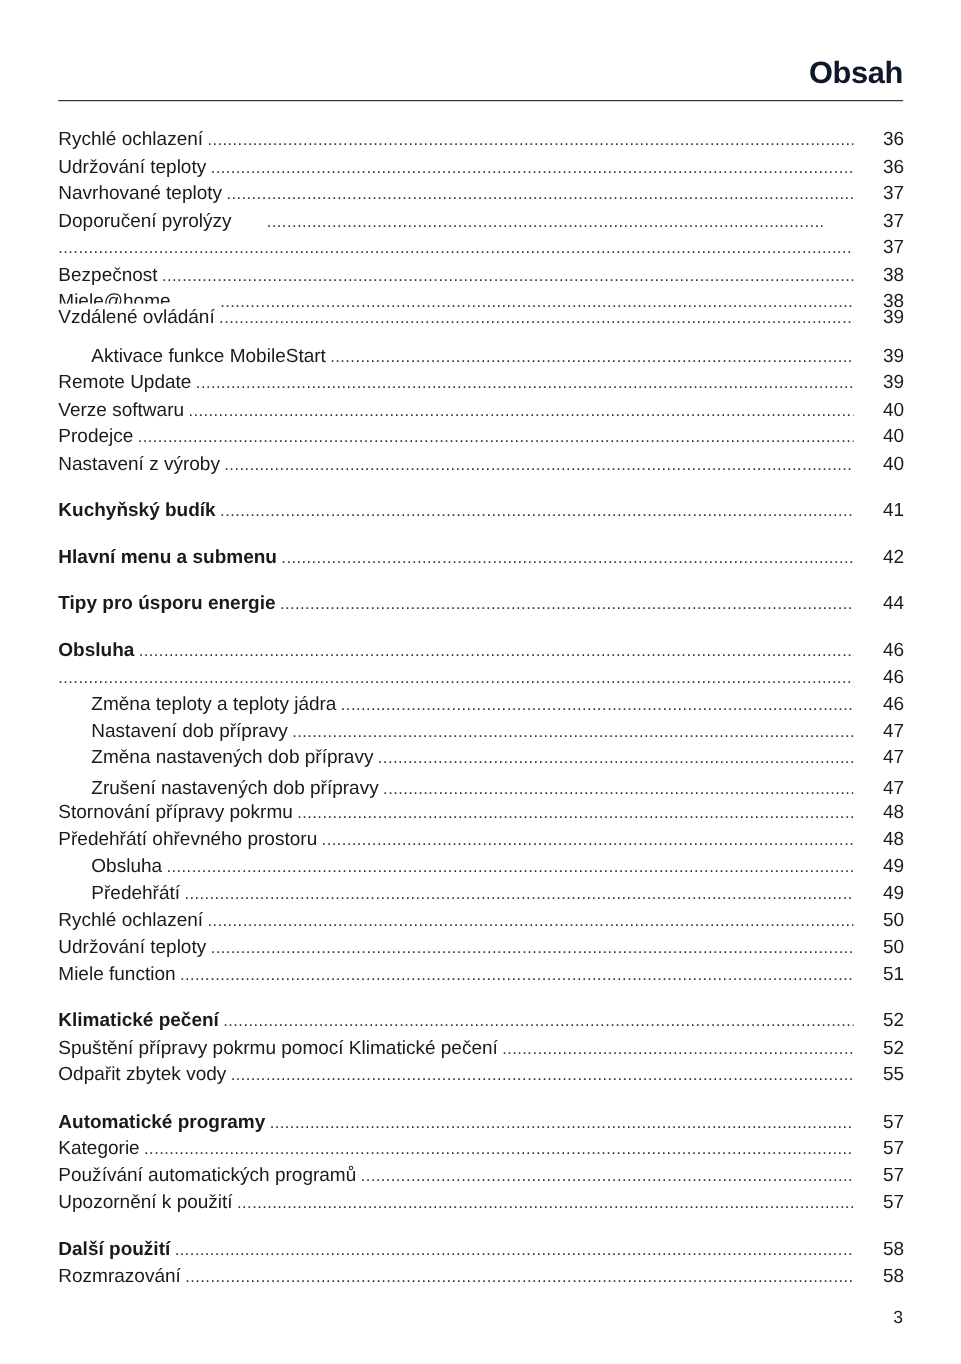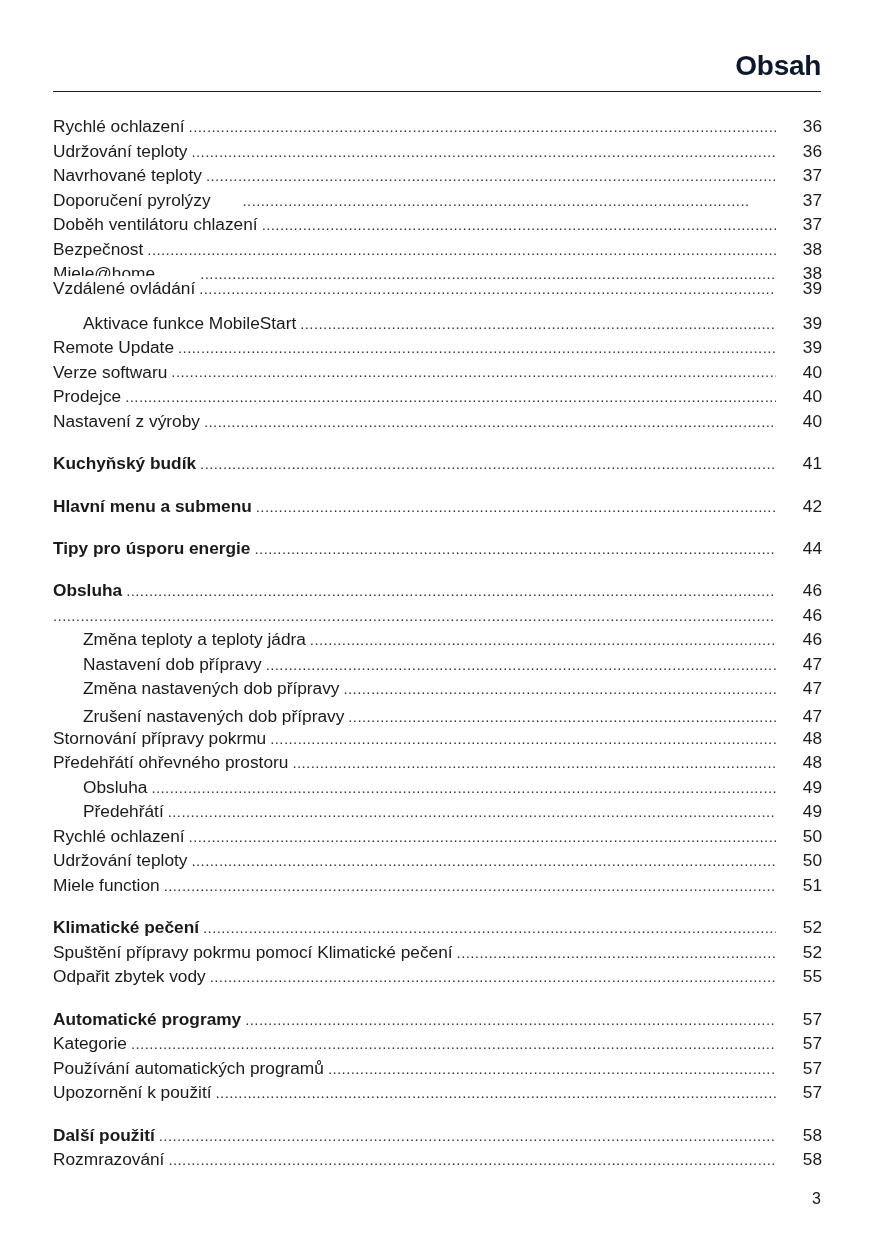--- a/index.html
+++ b/index.html
@@ -42,21 +42,20 @@
       <span class="label">Navrhované teploty</span>
       <span class="leader"></span>
       <span class="page">37</span>
     </div>
     <div class="row" style="top: 188px; gap: 28px;">
       <span class="label">Doporučení pyrolýzy</span>
       <span class="leader"></span>
       <span class="page">37</span>
     </div>
     <div class="row" style="top: 212px;">
-      <span class="label">Doběh ventilátoru chlazení</span>
       <span class="leader"></span>
       <span class="page">37</span>
     </div>
     <div class="row" style="top: 237px;">
       <span class="label">Bezpečnost</span>
       <span class="leader"></span>
       <span class="page">38</span>
     </div>
     <div class="row" style="top: 261px;">
       <span class="label">Miele@home</span>
@@ -71,21 +70,21 @@
     <div class="row indent" style="top: 311px;">
       <span class="label">Aktivace funkce MobileStart</span>
       <span class="leader"></span>
       <span class="page">39</span>
     </div>
     <div class="row" style="top: 335px;">
       <span class="label">Remote Update</span>
       <span class="leader"></span>
       <span class="page">39</span>
     </div>
-    <div class="row" style="top: 360px; align-items: flex-end;">
+    <div class="row" style="top: 360px;">
       <span class="label">Verze softwaru</span>
       <span class="leader"></span>
       <span class="page">40</span>
     </div>
     <div class="row" style="top: 384px;">
       <span class="label">Prodejce</span>
       <span class="leader"></span>
       <span class="page">40</span>
     </div>
     <div class="row" style="top: 409px;">

